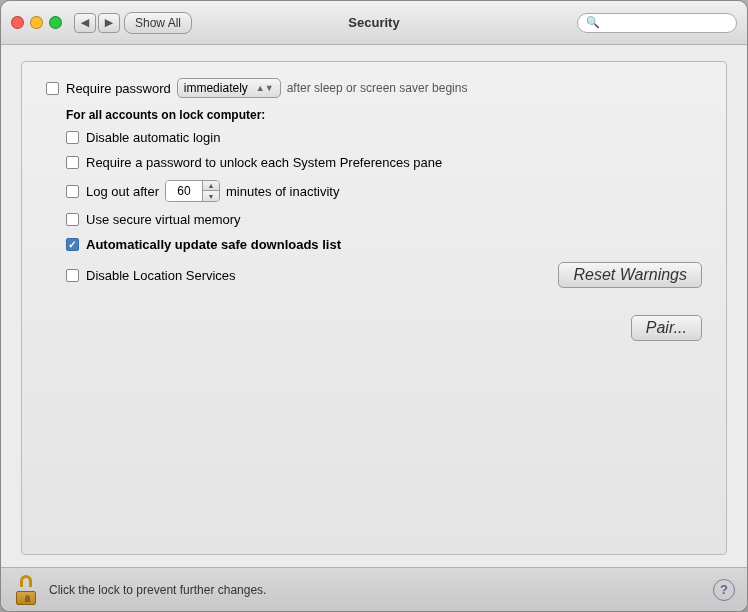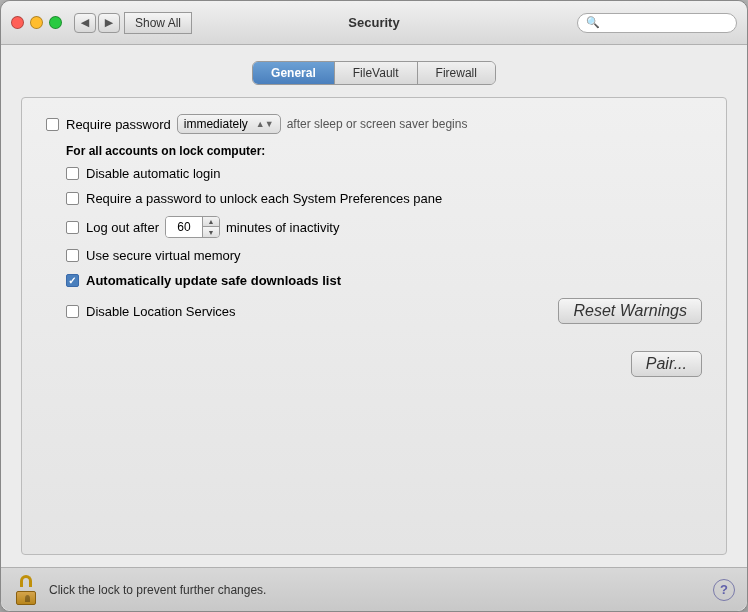--- a/index.html
+++ b/index.html
@@ -73,21 +73,21 @@
       font-size: 11px;
       color: #555;
     }
 
     .show-all-btn {
       margin-left: 4px;
       height: 22px;
       padding: 0 10px;
       background: linear-gradient(to bottom, #f5f5f5, #d8d8d8);
       border: 1px solid #999;
-      border-radius: 0;
+      border-radius: 8px;
       cursor: pointer;
       font-size: 12px;
       color: #333;
     }
 
     .titlebar-title {
       position: absolute;
       left: 50%;
       transform: translateX(-50%);
       font-size: 13px;
@@ -388,27 +388,20 @@
     <button class="show-all-btn">Show All</button>
     <div class="titlebar-title">Security</div>
     <div class="search-box" style="margin-left:auto;">
       <span class="search-icon">🔍</span>
       <input class="search-input" type="text" style="">
     </div>
   </div>
 
   <div class="content">
 
-    <div class="tabs">
-      <div class="tab-group">
-        <div class="tab active">General</div>
-        <div class="tab">FileVault</div>
-        <div class="tab">Firewall</div>
-      </div>
-    </div>
 
     <div class="panel">
 
       <div class="row">
         <div class="checkbox"></div>
         <span>Require password</span>
         <div class="dropdown">
           <span>immediately</span>
           <span class="dropdown-arrow">▲▼</span>
         </div>

